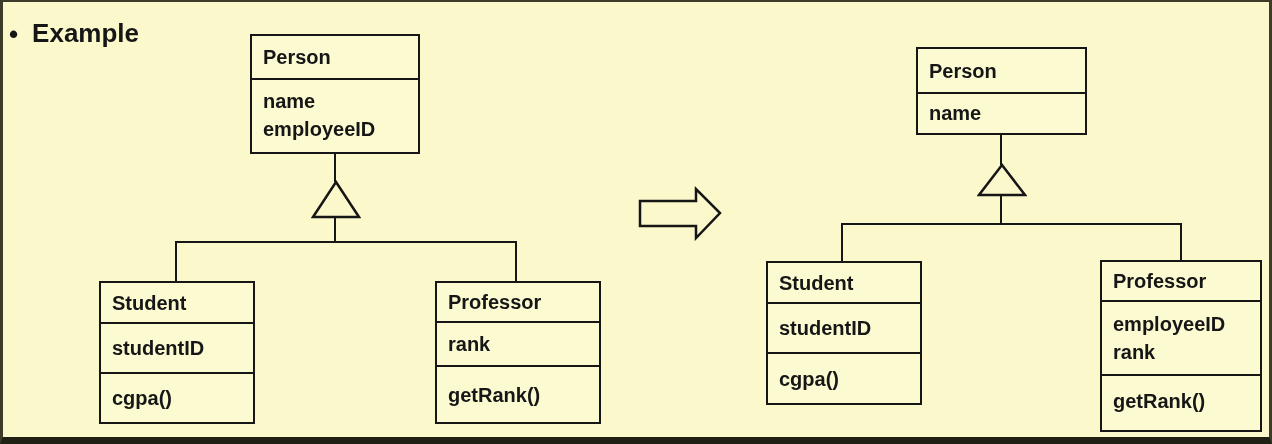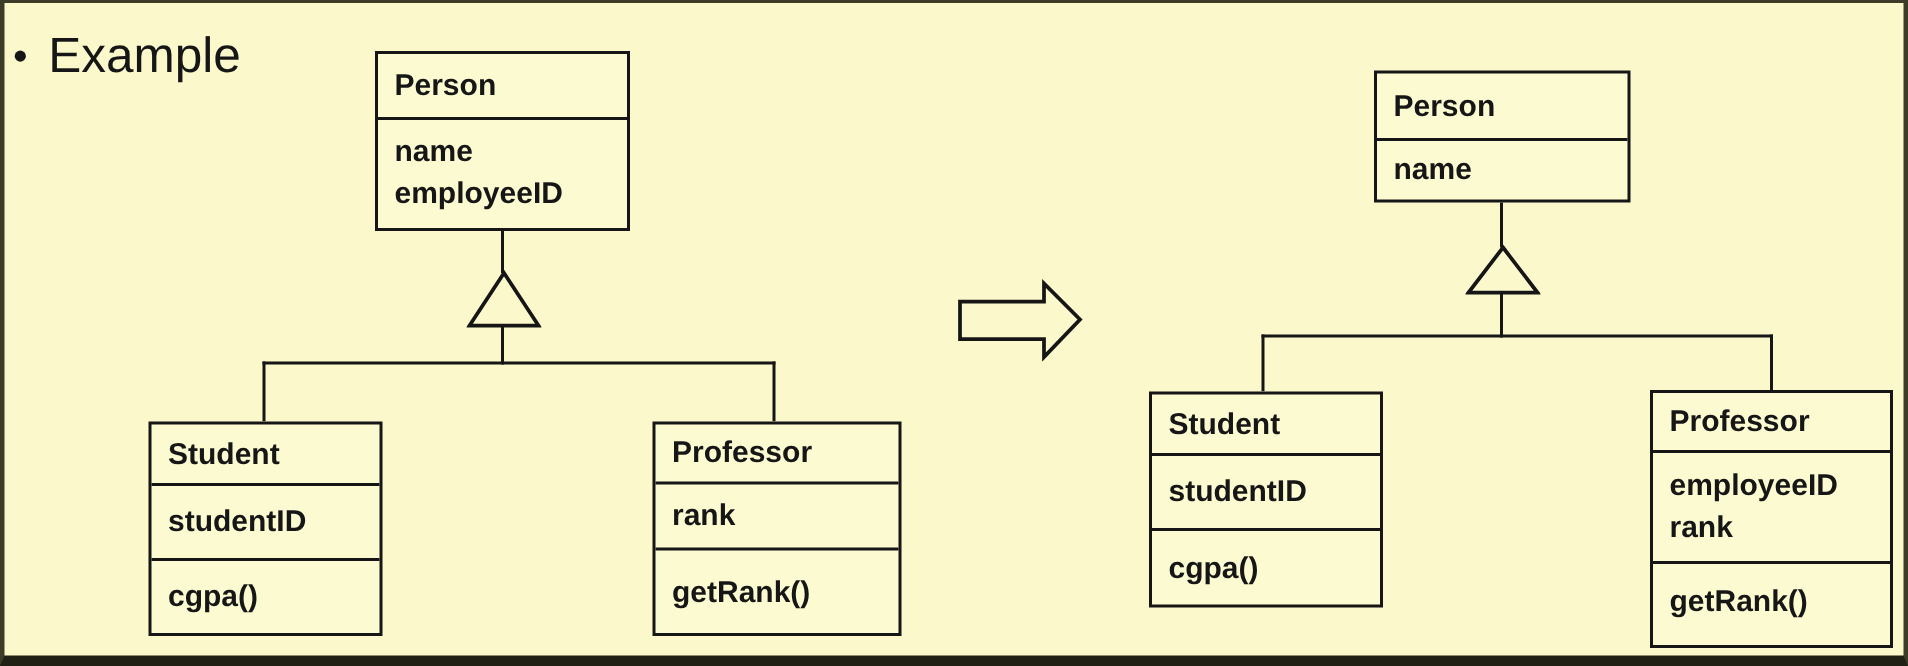--- a/index.html
+++ b/index.html
@@ -14,21 +14,21 @@
     box-sizing:border-box;
     overflow:hidden;
     font-family:"Liberation Sans","DejaVu Sans",sans-serif;
     color:#161616;
   }
   .slide-title-row{
     position:absolute;left:6px;top:16px;
     display:flex;align-items:center;gap:14px;
   }
   .bullet{font-size:26px;font-weight:700;line-height:1;}
-  .slide-title{font-size:33px;font-weight:400;letter-spacing:0px;}
+  .slide-title{font-size:26px;font-weight:700;letter-spacing:0px;}
   .uml-box{
     position:absolute;
     border:2px solid #161616;
     box-sizing:border-box;
     background:#FCFAD1;
   }
   .sec{
     box-sizing:border-box;
     padding-left:11px;
     display:flex;flex-direction:column;justify-content:center;

